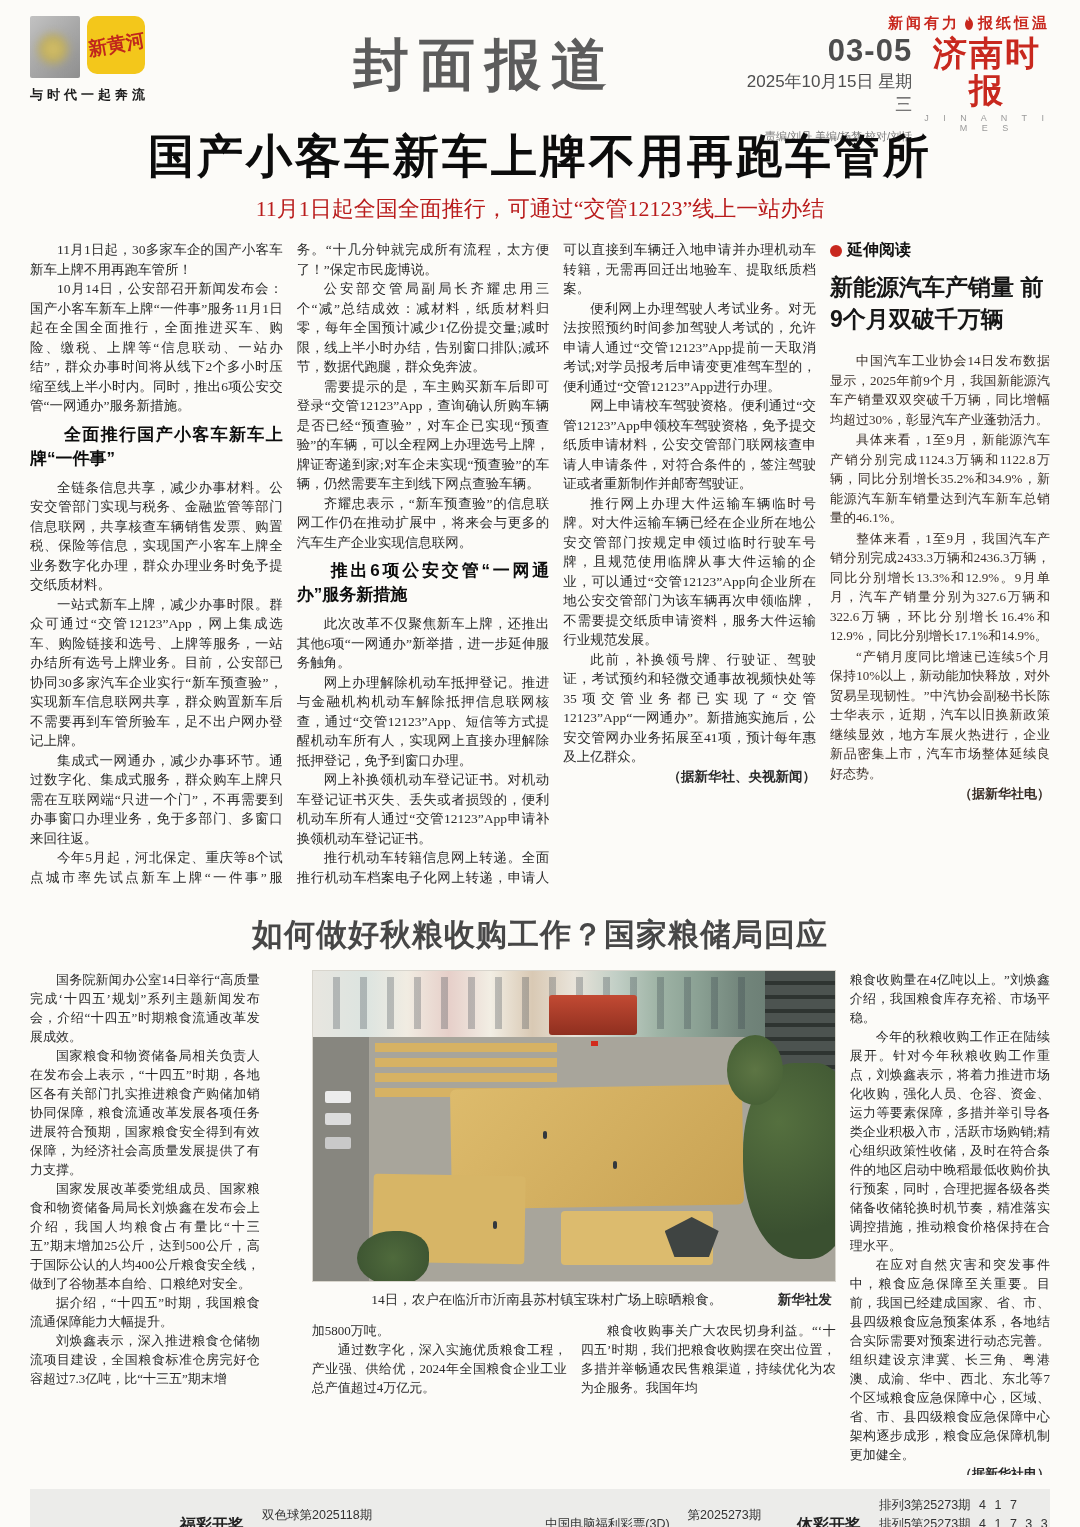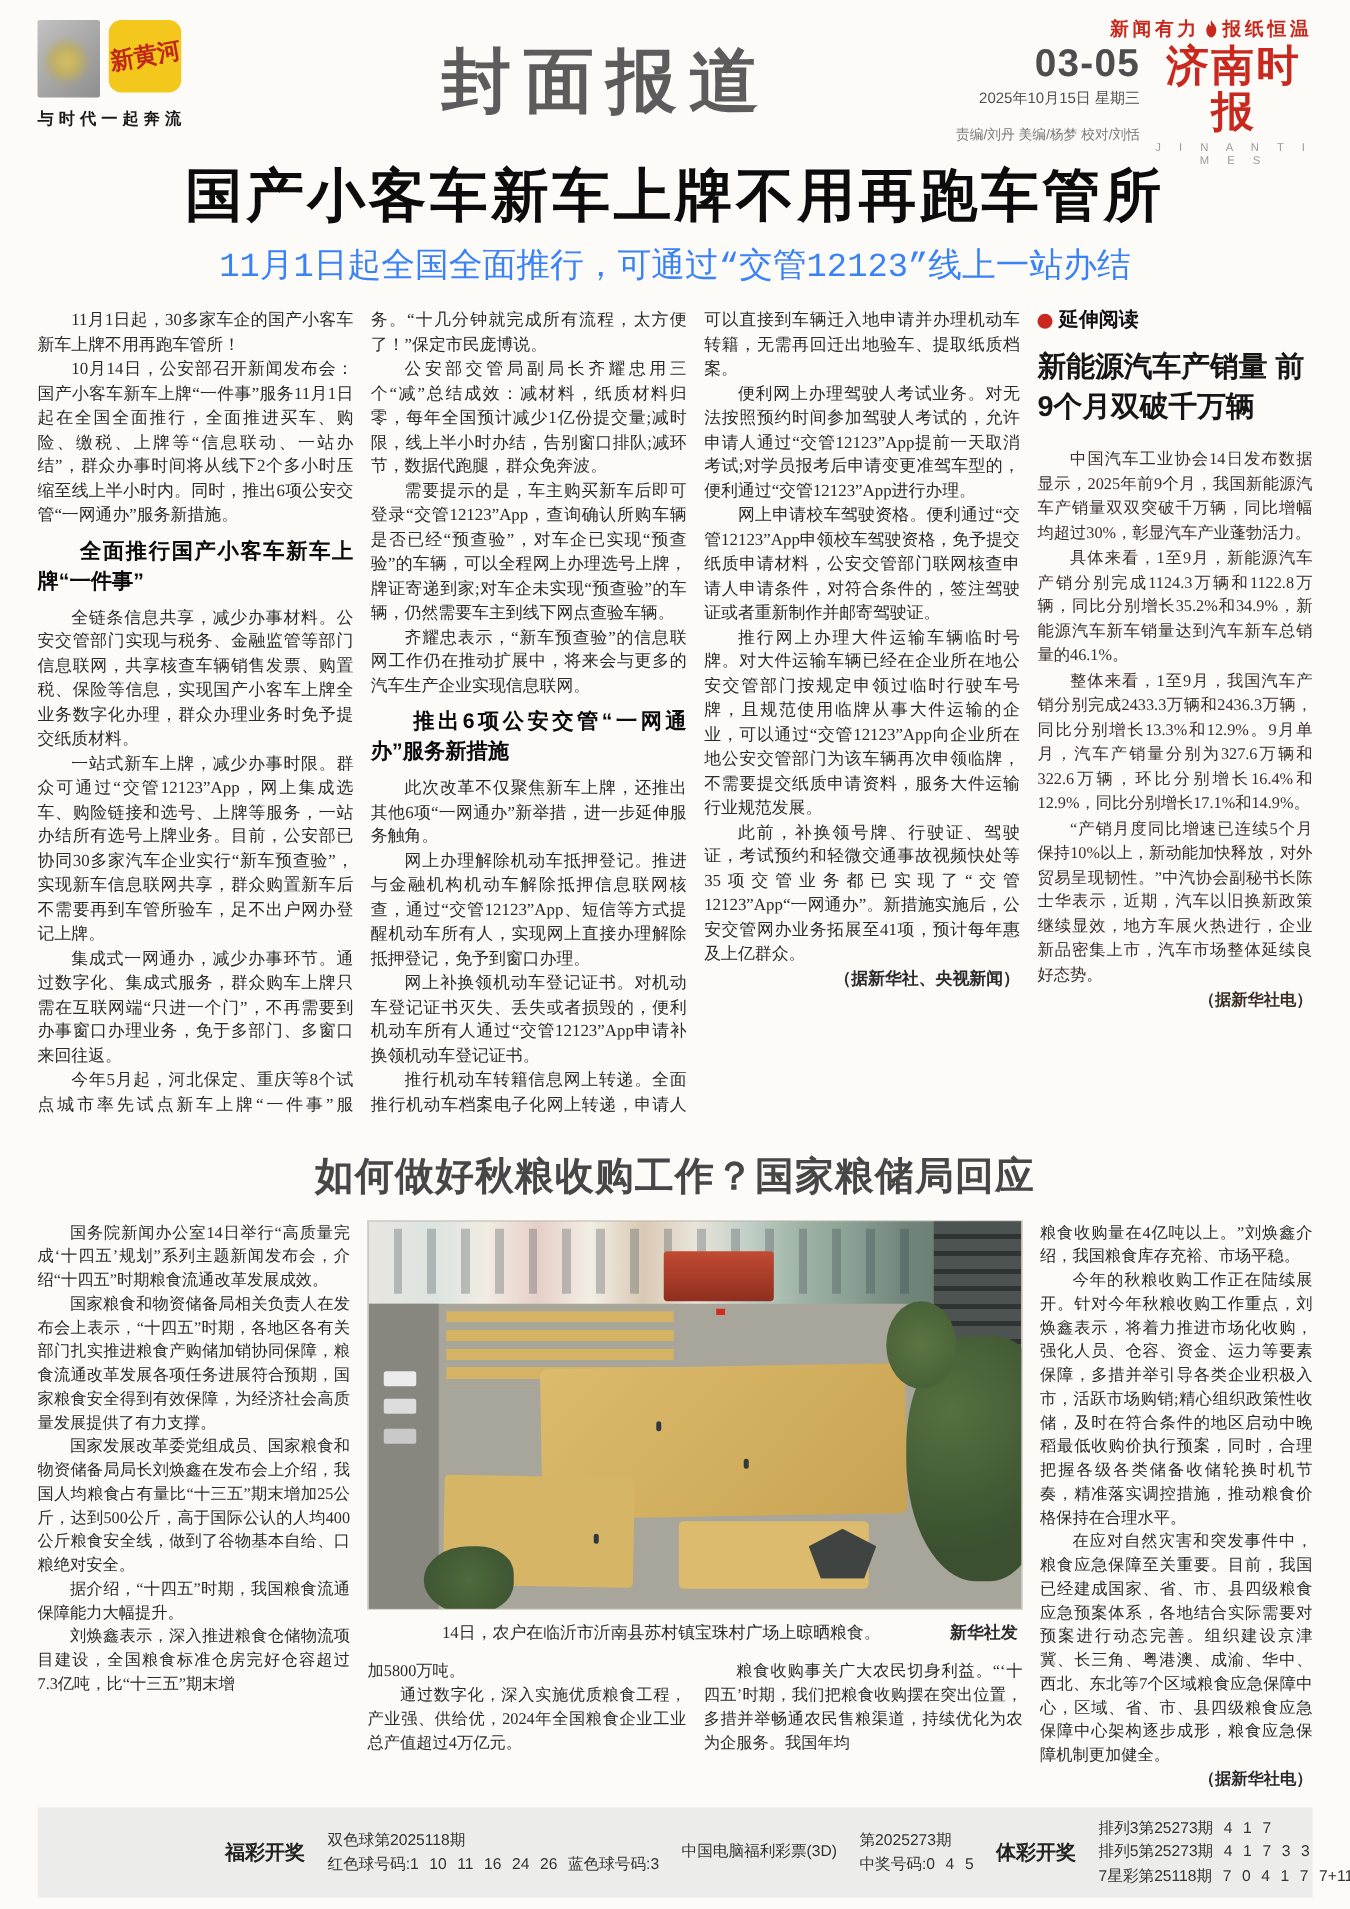--- a/index.html
+++ b/index.html
@@ -16,29 +16,29 @@
   .logo-yellow span{color:#c0271c;font-weight:900;font-size:19px;transform:rotate(-10deg);font-family:"Liberation Serif",serif;}
   .slogan{margin-top:8px;font-family:"Liberation Sans",sans-serif;font-weight:700;font-size:13px;letter-spacing:4px;color:#1a1a1a;}
   .header-center{font-family:"Liberation Sans",sans-serif;font-weight:900;font-size:56px;letter-spacing:10px;
         color:#5c5c5c;margin-top:16px;white-space:nowrap;}
   .header-right{width:320px;text-align:right;}
   .tagline{display:flex;justify-content:flex-end;align-items:center;gap:3px;color:#c8281e;
         font-family:"Liberation Sans",sans-serif;font-weight:700;font-size:15px;letter-spacing:3px;margin-top:2px;}
   .hr-row{display:flex;justify-content:flex-end;align-items:flex-start;gap:12px;margin-top:2px;}
   .hr-info{text-align:right;}
   .pages{font-family:"Liberation Sans",sans-serif;font-weight:700;font-size:31px;color:#4e4e4e;line-height:1.05;letter-spacing:1px;}
-  .dateline{font-size:12px;color:#4e4e4e;margin-top:2px;font-family:"Liberation Sans",sans-serif;}
+  .dateline{font-size:17px;color:#4e4e4e;margin-top:2px;font-family:"Liberation Sans",sans-serif;}
   .staffline{font-size:11px;color:#7a7a7a;margin-top:13px;font-family:Liberation Sans, sans-serif;}
   .paper-logo{width:126px;text-align:center;}
   .paper-name{color:#c8281e;font-weight:900;font-size:34px;line-height:1.1;letter-spacing:2px;font-family:Liberation Sans, sans-serif;}
   .paper-en{color:#9a9a9a;font-size:9px;letter-spacing:6px;margin-top:3px;font-family:"Liberation Sans",sans-serif;}
   
   .a1-headline{font-family:"Liberation Sans",sans-serif;font-weight:900;font-size:46px;letter-spacing:3px;
         color:#0c0c0c;text-align:center;margin:14px 0 6px;}
-  .a1-subheadline{font-family:Liberation Mono, monospace;font-weight:500;font-size:27px;color:#3b82f6;
+  .a1-subheadline{font-family:Liberation Serif, serif;font-weight:500;font-size:22px;color:#b91c1c;
         text-align:center;margin:0 0 16px;}
   .a1-row{display:flex;gap:14px;}
   .a1-cols{width:786px;height:658px;column-count:3;column-gap:14px;column-fill:auto;
         font-size:13.5px;line-height:19.5px;text-align:justify;overflow:hidden;}
   .para{margin:0;text-indent:2em;}
   .subhead{font-family:"Liberation Sans",sans-serif;font-size:17px;font-weight:800;line-height:24px;
         color:#0c0c0c;margin:7px 0;text-indent:2em;}
   .credit{text-align:right;text-indent:0;font-weight:700;}
   
   .sidebar{width:220px;}
@@ -48,21 +48,21 @@
   .sb-title{font-family:"Liberation Sans",sans-serif;font-weight:800;font-size:23px;line-height:1.4;
         color:#161616;margin:10px 0 16px;}
   .sb-body{font-size:13px;line-height:19.5px;text-align:justify;color:#3a2f28;}
   .sb-body .para{margin-bottom:1px;}
   
   .a2-headline{font-family:"Liberation Sans",sans-serif;font-weight:900;font-size:31px;color:#474747;
         text-align:center;letter-spacing:1px;margin:16px 0 14px;}
   .a2-grid{display:flex;gap:14px;}
   .a2-col{font-size:13px;line-height:19px;text-align:justify;}
   .a2-left{width:250px;max-height:505px;overflow:hidden;}
-  .a2-mid{width:524px;}
+  .a2-mid{width:524px;margin-left:38px;}
   .a2-right{width:218px;max-height:505px;overflow:hidden;}
   .caption-row{display:flex;align-items:baseline;margin:9px 4px 12px;font-size:13.5px;}
   .caption{flex:1;text-align:center;color:#2b2b2b;}
   .photo-credit{font-weight:700;white-space:nowrap;}
   .a2-mid-cols{display:flex;gap:14px;}
   .a2-mid-cols>div{flex:1;}
   
   .photo{position:relative;width:524px;height:312px;background:#a8a59b;overflow:hidden;border:1px solid #d8d5cd;box-sizing:border-box;}
   .ph-bldg-row{position:absolute;left:0;top:0;width:100%;height:66px;
       background:linear-gradient(90deg,#e8e6e0 0%,#dce4e0 10%,#f1ece2 18%,#e6cfc9 26%,#f2eee4 34%,#d9c9b4 42%,#e9e4da 50%,#c2cfc6 58%,#9fb4a6 66%,#8aa093 74%,#72857b 82%,#5f7168 100%);}

